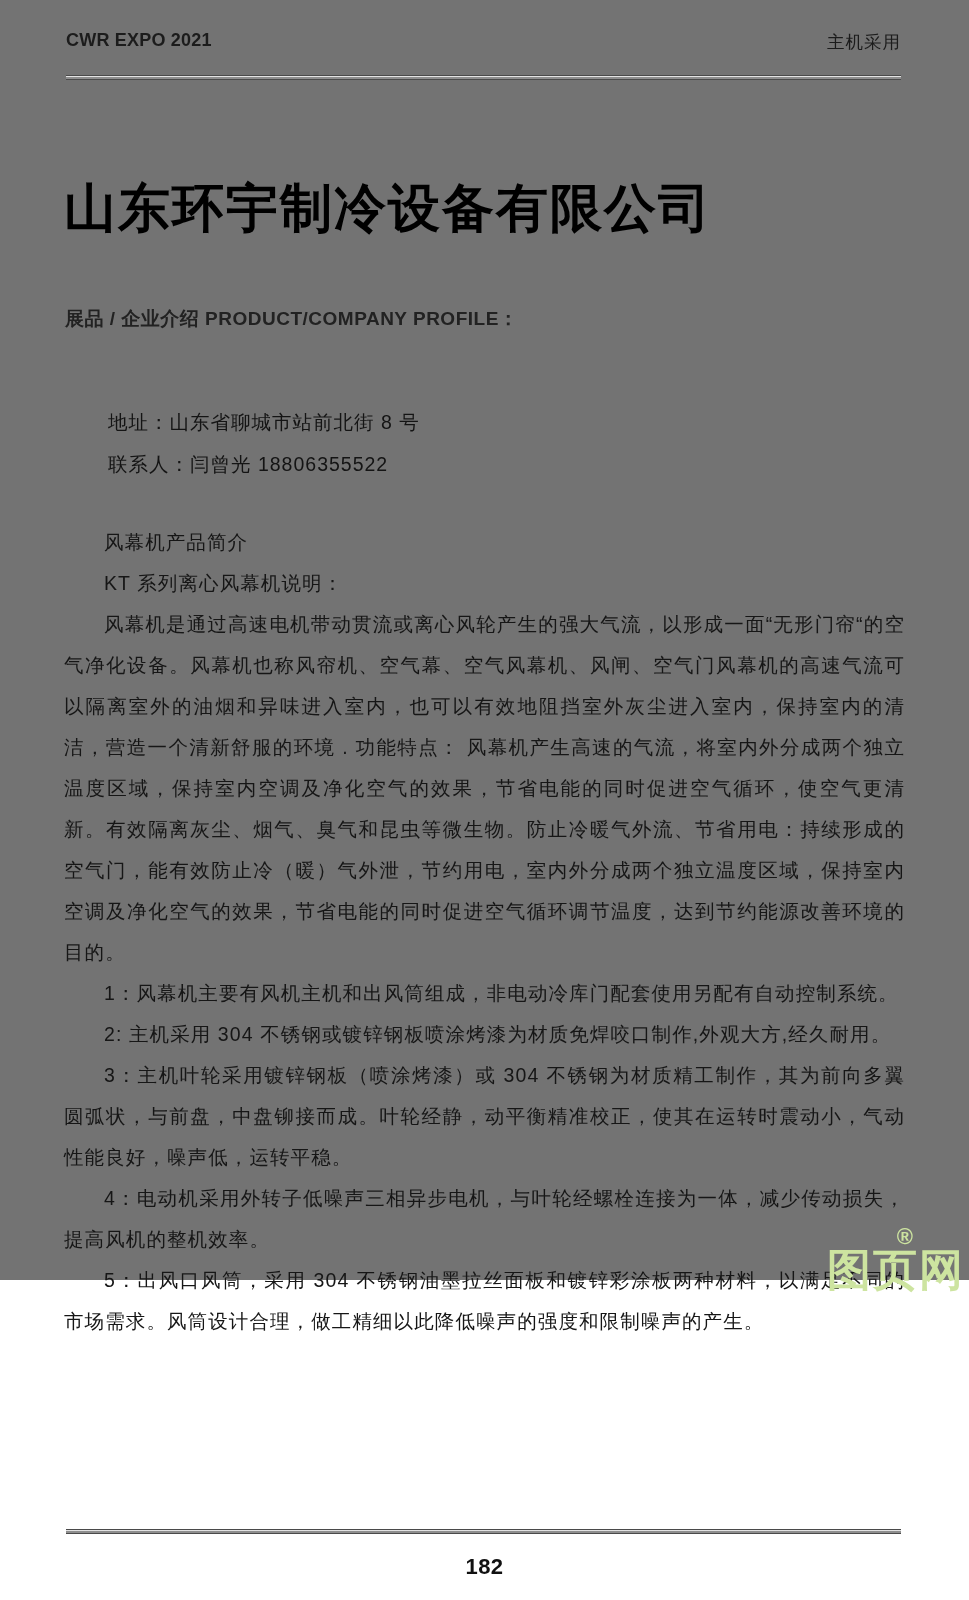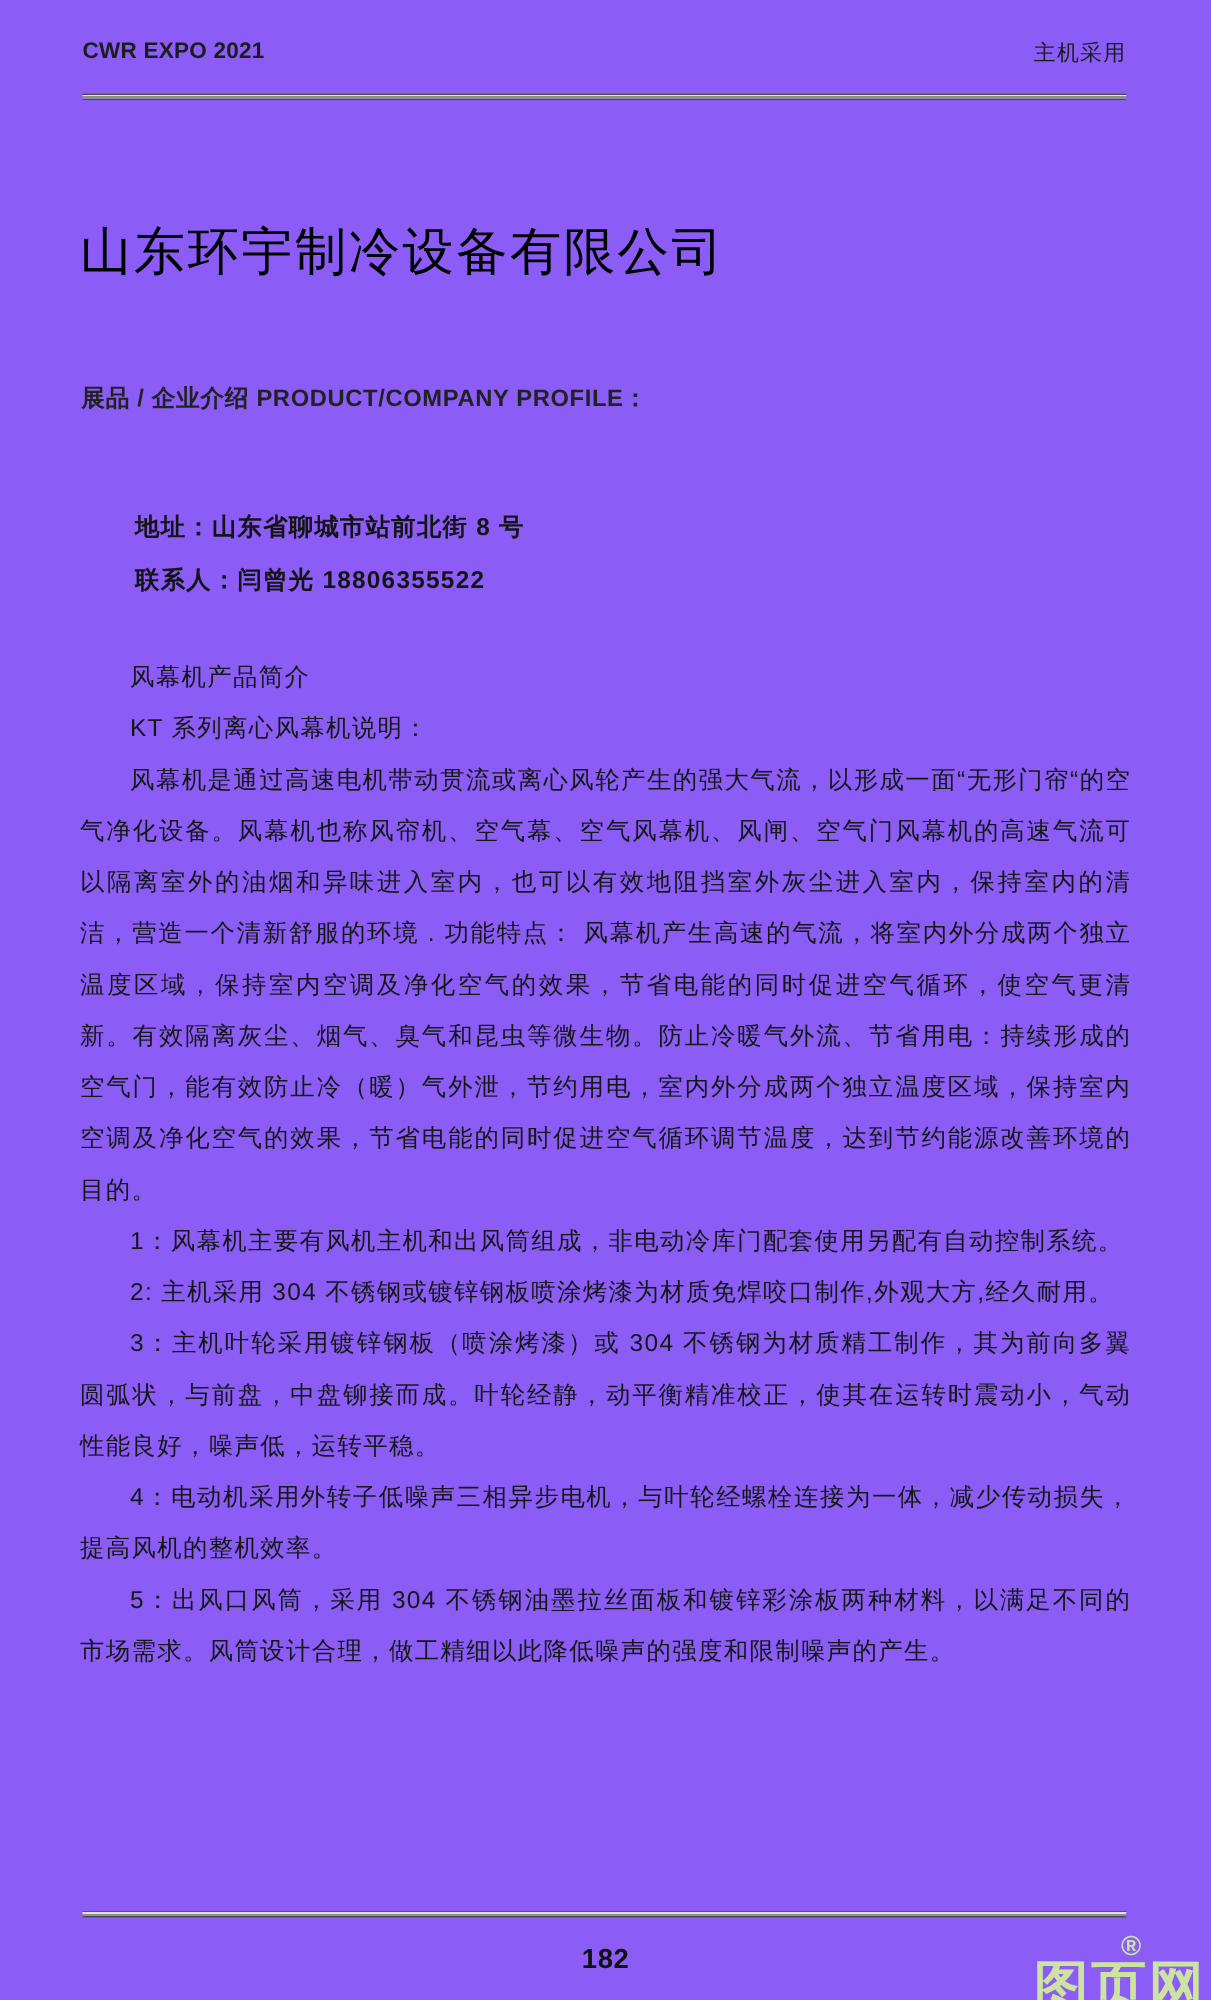--- a/index.html
+++ b/index.html
@@ -4,21 +4,21 @@
 <style>
   html,body { margin:0; padding:0; }
   body {
     width:969px; height:1600px;
     background:#ffffff;
     font-family:"Liberation Sans", sans-serif;
     color:#1a1a1a;
     position:relative;
     overflow:hidden;
   }
-  .page { position:absolute; inset:0; width:969px; height:1600px; background:#8b5cf6; }
+  .page { position:absolute; inset:0; width:969px; height:1280px; background:#737373; }
 
   
   .header-row {
     position:absolute; top:30px; left:66px; right:68px;
     display:flex; justify-content:space-between; align-items:flex-start;
   }
   .header-left {
     font-size:18px; font-weight:700; letter-spacing:0.2px; color:#1c1c1c;
   }
   .header-right {
@@ -31,31 +31,31 @@
       #e2e2e2 1px, #e2e2e2 2px,
       #8e8e8e 2px, #8e8e8e 4px,
       #4a4a4a 4px, #4a4a4a 5px);
   }
   .rule-top { top:75px; }
   .rule-bottom { top:1529px; }
 
   
   .company-title {
     position:absolute; top:174px; left:64px;
-    font-size:41px; font-weight:400; letter-spacing:2px; color:#000000;
+    font-size:52px; font-weight:700; letter-spacing:2px; color:#000000;
   }
   .section-heading {
     position:absolute; top:306px; left:65px;
     font-size:19px; font-weight:700; letter-spacing:0.5px; color:#222222;
   }
 
   
   .contact-block {
     position:absolute; top:401px; left:108px;
-    font-size:19.5px; font-weight:700; line-height:42px; color:#141414;
+    font-size:19.5px; font-weight:400; line-height:42px; color:#141414;
     letter-spacing:1px;
   }
 
   
   .body-block {
     position:absolute; top:522px; left:64px; width:841px;
   }
   .body-block p {
     margin:0; padding:0;
     font-size:19.5px; line-height:41px;

